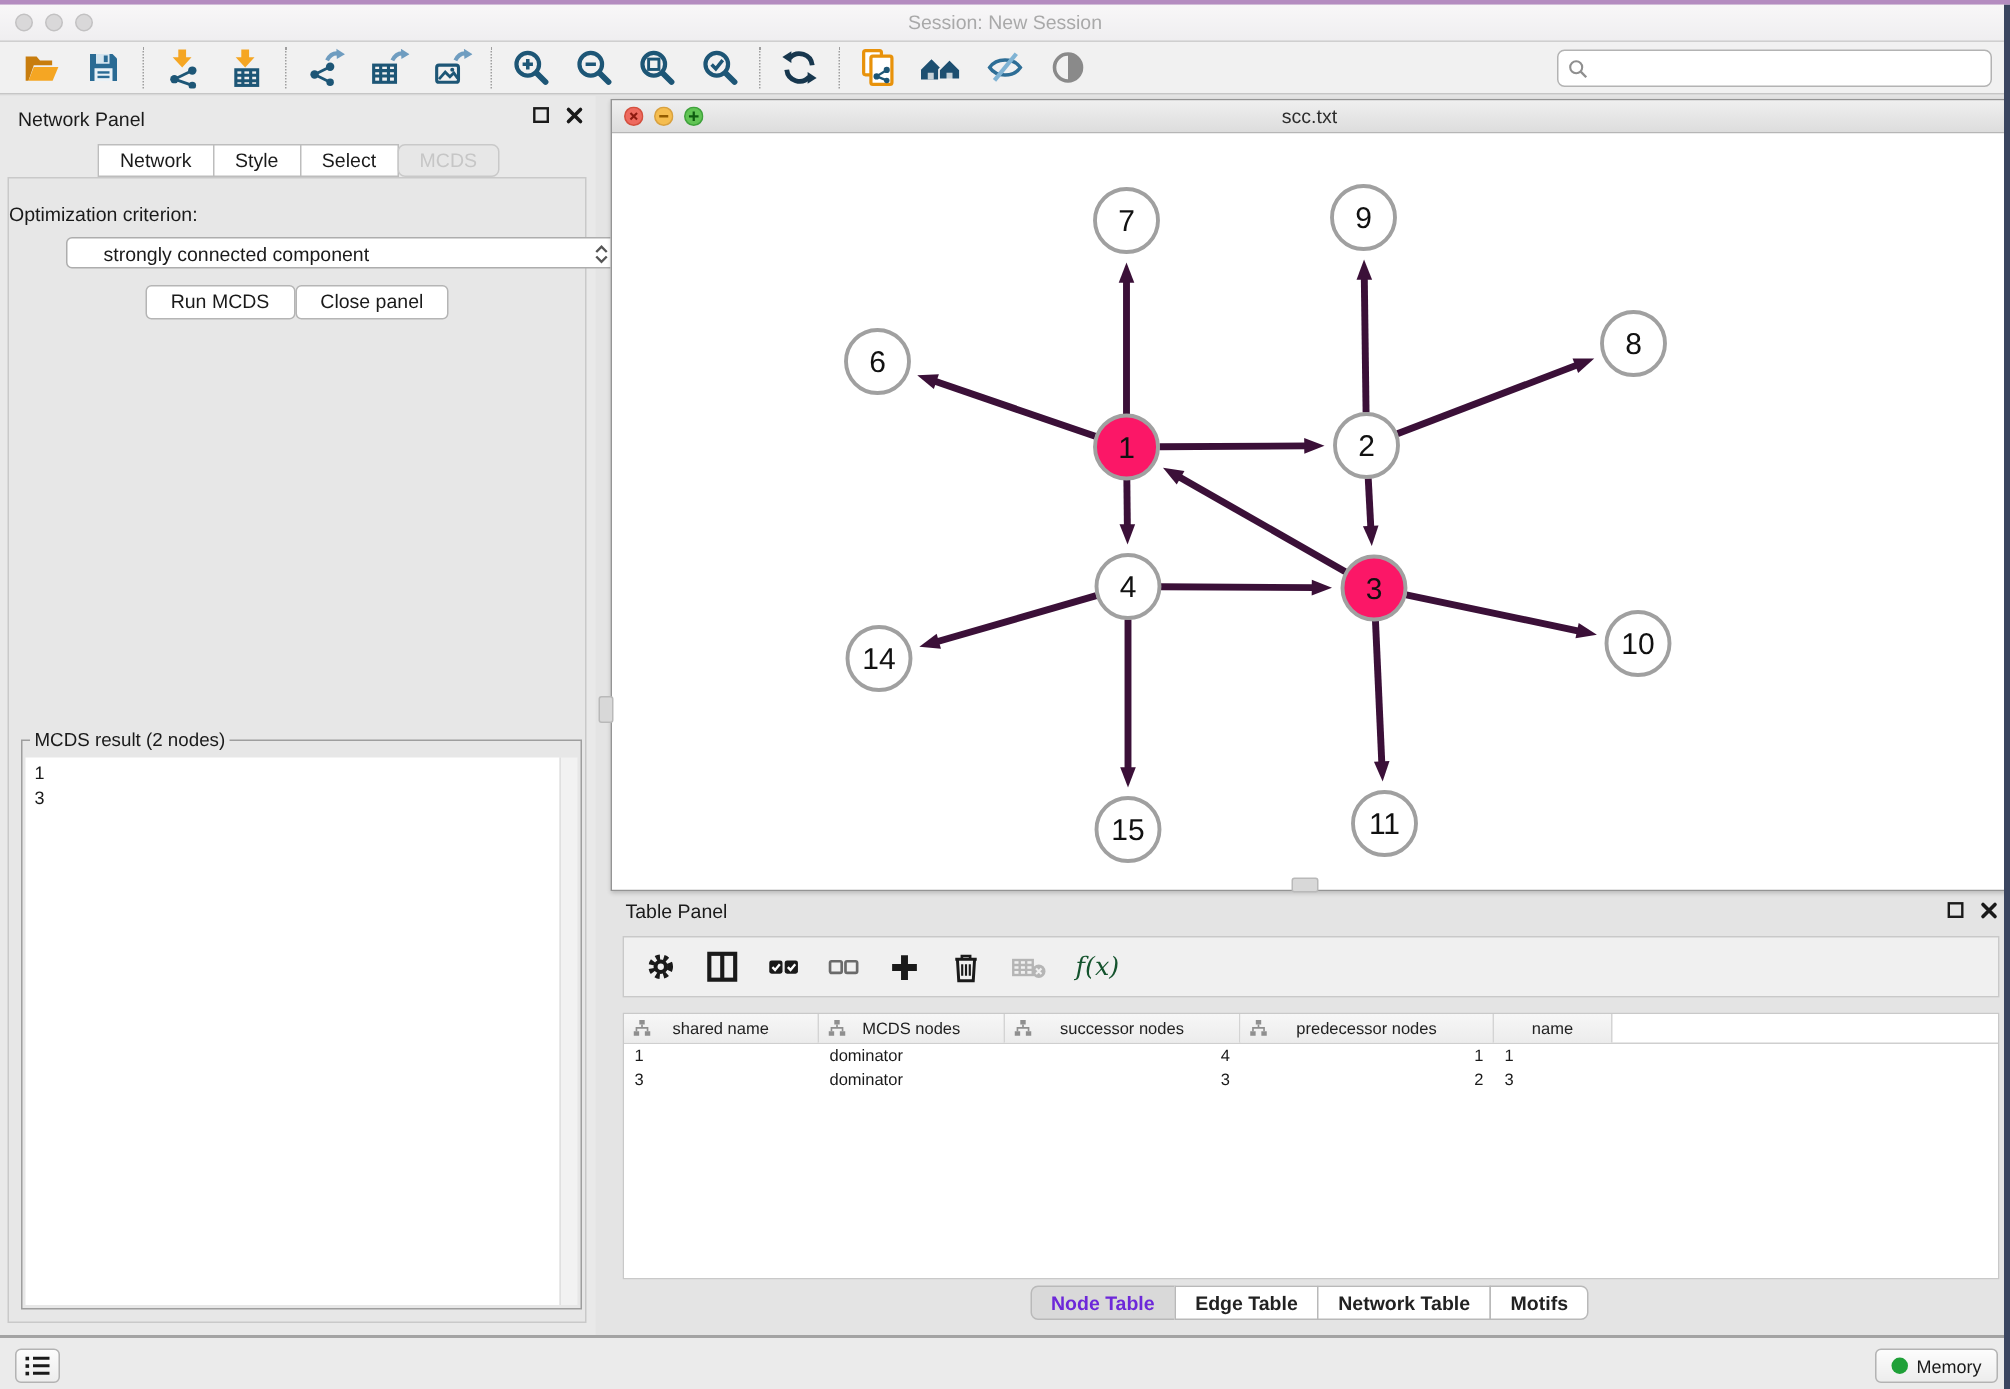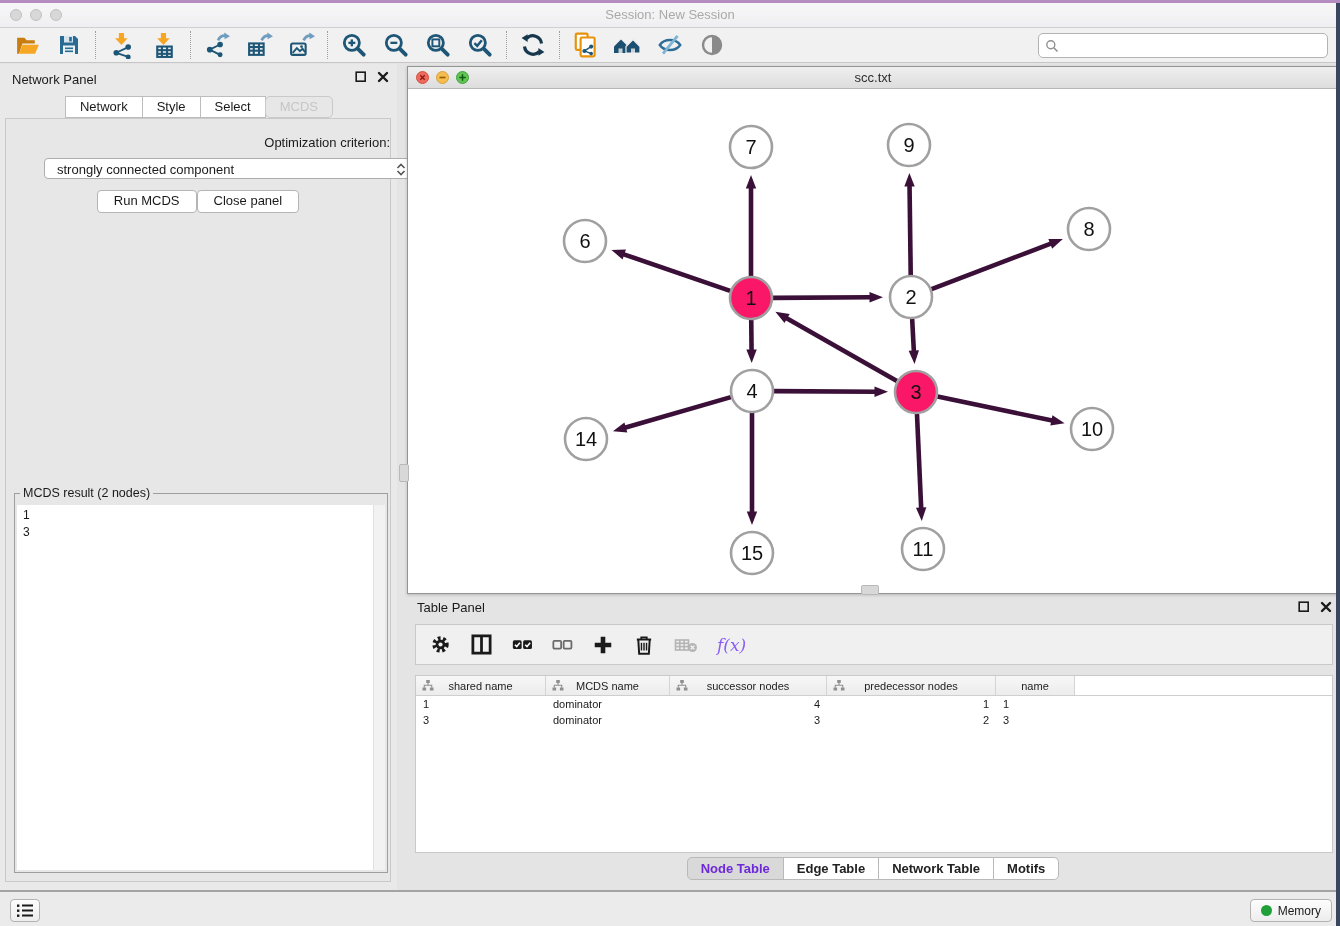--- a/index.html
+++ b/index.html
@@ -29,24 +29,24 @@
   
   .control-panel{position:absolute;left:0;top:64px;width:397px;height:826px;background:#e9e9e9;}
   .panel-title{position:absolute;left:12px;top:8px;font-size:13px;color:#1a1a1a;}
   .panel-btns{position:absolute;right:8px;top:7px;display:flex;gap:10px;align-items:center;}
   .cp-tabs{position:absolute;top:32px;left:0;right:0;display:flex;justify-content:center;}
   .cp-tab{height:20px;line-height:20px;padding:0 14px;background:#fff;border:1px solid #bdbdbd;
           margin-right:-1px;font-size:13px;text-align:center;}
   .cp-tab.active{background:#e7e7e7;color:#c6c6c6;border-color:#c9c9c9;border-radius:5px;z-index:2;}
   .cp-content{position:absolute;left:5px;right:6px;top:54px;bottom:8px;background:#e7e7e7;
               border:1px solid #c9c9c9;}
-  .opt-label{position:absolute;top:16px;left:0;right:0;text-align:right;font-size:13px;}
+  .opt-label{position:absolute;top:16px;left:0;right:0;text-align:left;font-size:13px;}
   .criterion{position:absolute;top:39px;left:38px;width:370px;height:21px;background:#fff;
              border:1px solid #adadad;border-radius:4px;font-size:13px;line-height:21px;
-             padding-left:12px;box-sizing:border-box;}
+             padding-left:24px;box-sizing:border-box;}
   .criterion svg{position:absolute;right:5px;top:3px;}
   .btn-row{position:absolute;top:71px;left:0;right:0;display:flex;justify-content:center;}
   .btn{height:21px;line-height:19px;background:#fff;border:1px solid #b5b5b5;border-radius:4px;
        font-size:13px;padding:0 16px;text-align:center;}
   .groupbox{position:absolute;left:8px;top:374px;width:372px;height:378px;border:1px solid #9e9e9e;}
   .groupbox-legend{position:absolute;top:-8px;left:5px;background:#e7e7e7;padding:0 3px;font-size:12.5px;}
   .result-area{position:absolute;left:2px;top:11px;right:14px;bottom:2px;background:#fff;
                font-size:12px;line-height:17px;padding:2px 0 0 6px;white-space:pre;}
   .result-scroll{position:absolute;right:2px;top:11px;width:11px;bottom:2px;background:#f2f2f2;border-left:1px solid #e0e0e0;}
 
@@ -457,21 +457,21 @@
           <g stroke="#b5b5b5" stroke-width="1.6" fill="none">
             <rect x="1.5" y="5" width="13" height="10"></rect>
             <line x1="1.5" y1="8.3" x2="14.5" y2="8.3"></line>
             <line x1="1.5" y1="11.6" x2="14.5" y2="11.6"></line>
             <line x1="5.8" y1="5" x2="5.8" y2="15"></line>
             <line x1="10.1" y1="5" x2="10.1" y2="15"></line>
           </g>
           <circle cx="18.5" cy="12.5" r="4.5" fill="#b5b5b5"></circle>
           <path d="M16.7 10.7l3.6 3.6M20.3 10.7l-3.6 3.6" stroke="#f0f0f0" stroke-width="1.4"></path>
         </svg>
-      <div style="font-family:'DejaVu Serif',serif;font-style:italic;font-size:17px;color:#8b5cf6;">f(x)</div>
+      <div style="font-family:'DejaVu Serif',serif;font-style:italic;font-size:17px;color:#14532d;">f(x)</div>
     </div>
     <div class="tp-table">
       <div class="thead">
           <div class="th" style="width: 130px;">
             <svg class="hier" width="12" height="11" viewBox="0 0 12 11">
               <g fill="#8f8f8f">
                 <rect x="4.2" y="0" width="3.6" height="3"></rect>
                 <rect x="0.5" y="7.5" width="3.6" height="3"></rect>
                 <rect x="7.9" y="7.5" width="3.6" height="3"></rect>
               </g>
@@ -481,21 +481,21 @@
           </div>
           <div class="th" style="width: 124px;">
             <svg class="hier" width="12" height="11" viewBox="0 0 12 11">
               <g fill="#8f8f8f">
                 <rect x="4.2" y="0" width="3.6" height="3"></rect>
                 <rect x="0.5" y="7.5" width="3.6" height="3"></rect>
                 <rect x="7.9" y="7.5" width="3.6" height="3"></rect>
               </g>
               <path d="M6 3v2.2M2.3 7.5V5.2h7.4v2.3" stroke="#8f8f8f" fill="none" stroke-width="1.1"></path>
             </svg>
-            <span>MCDS name</span>
+            <span>MCDS nodes</span>
           </div>
           <div class="th" style="width: 157px;">
             <svg class="hier" width="12" height="11" viewBox="0 0 12 11">
               <g fill="#8f8f8f">
                 <rect x="4.2" y="0" width="3.6" height="3"></rect>
                 <rect x="0.5" y="7.5" width="3.6" height="3"></rect>
                 <rect x="7.9" y="7.5" width="3.6" height="3"></rect>
               </g>
               <path d="M6 3v2.2M2.3 7.5V5.2h7.4v2.3" stroke="#8f8f8f" fill="none" stroke-width="1.1"></path>
             </svg>

